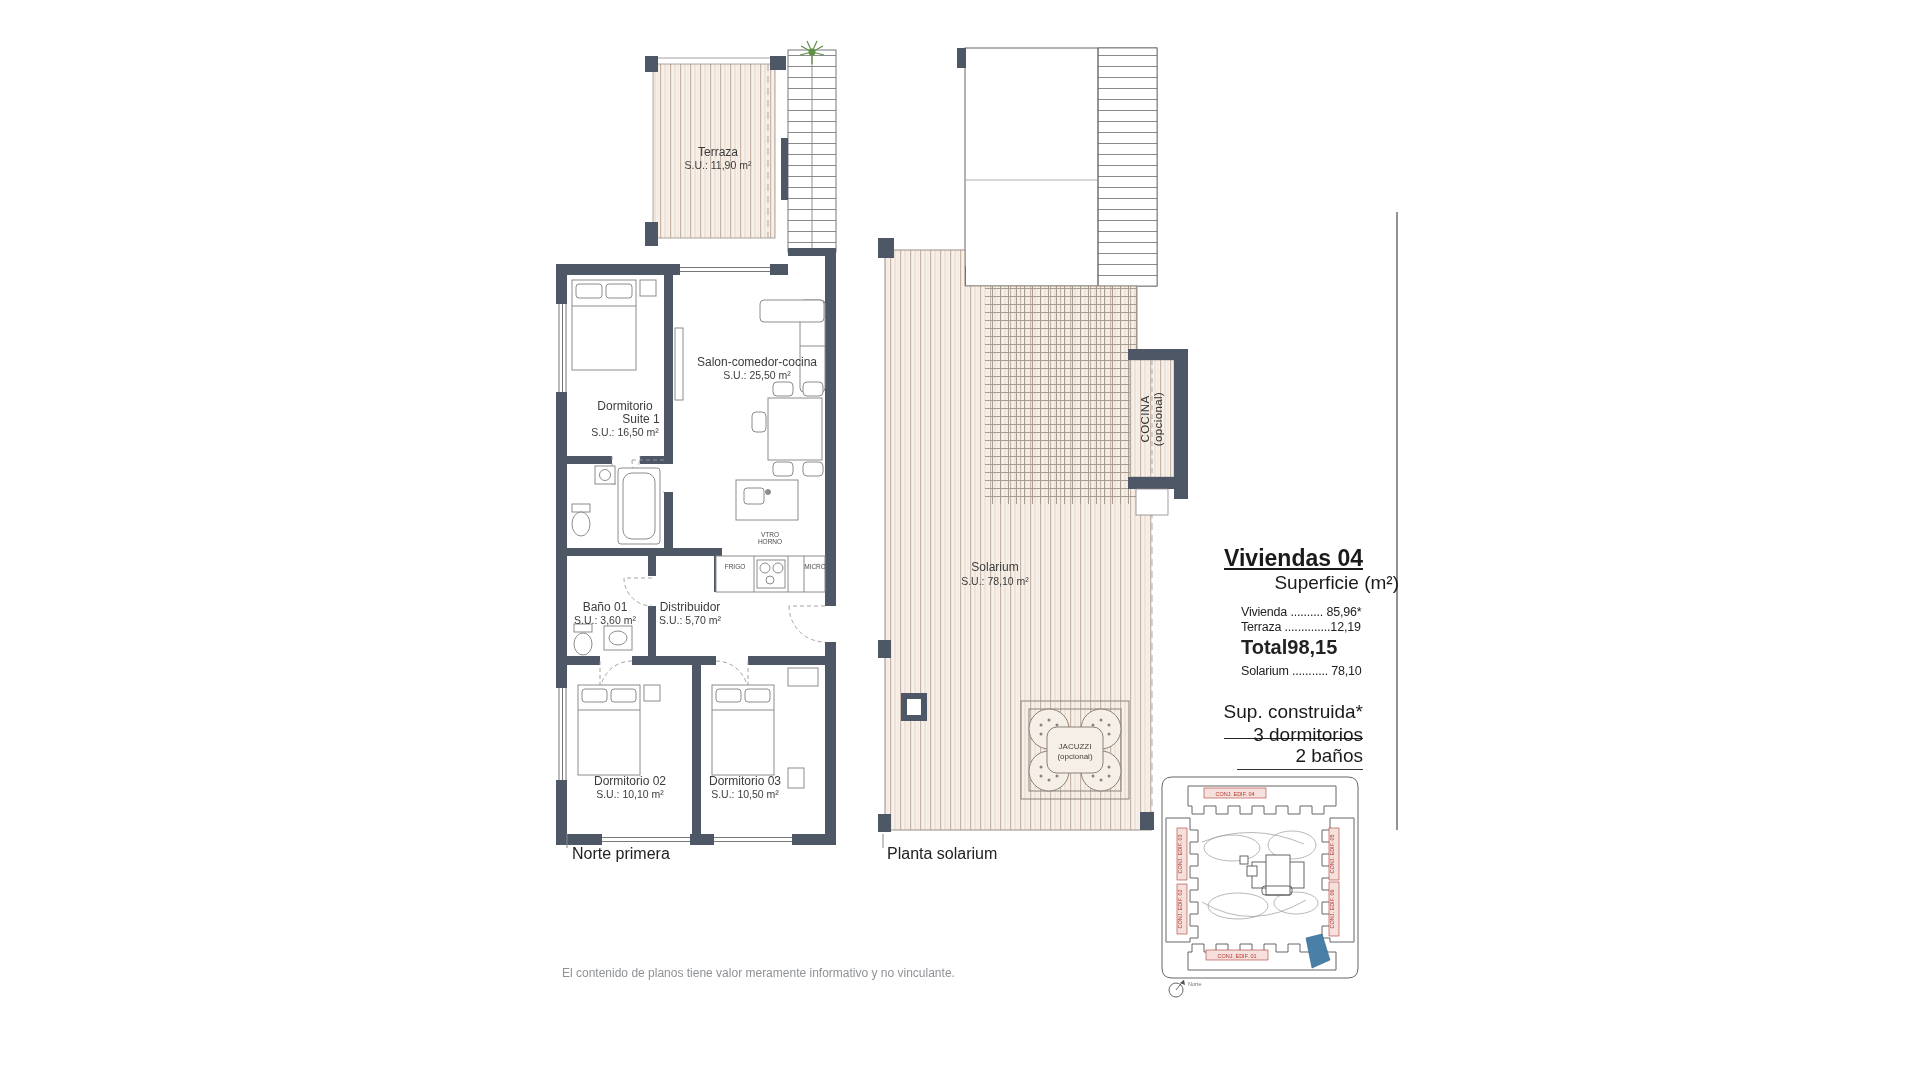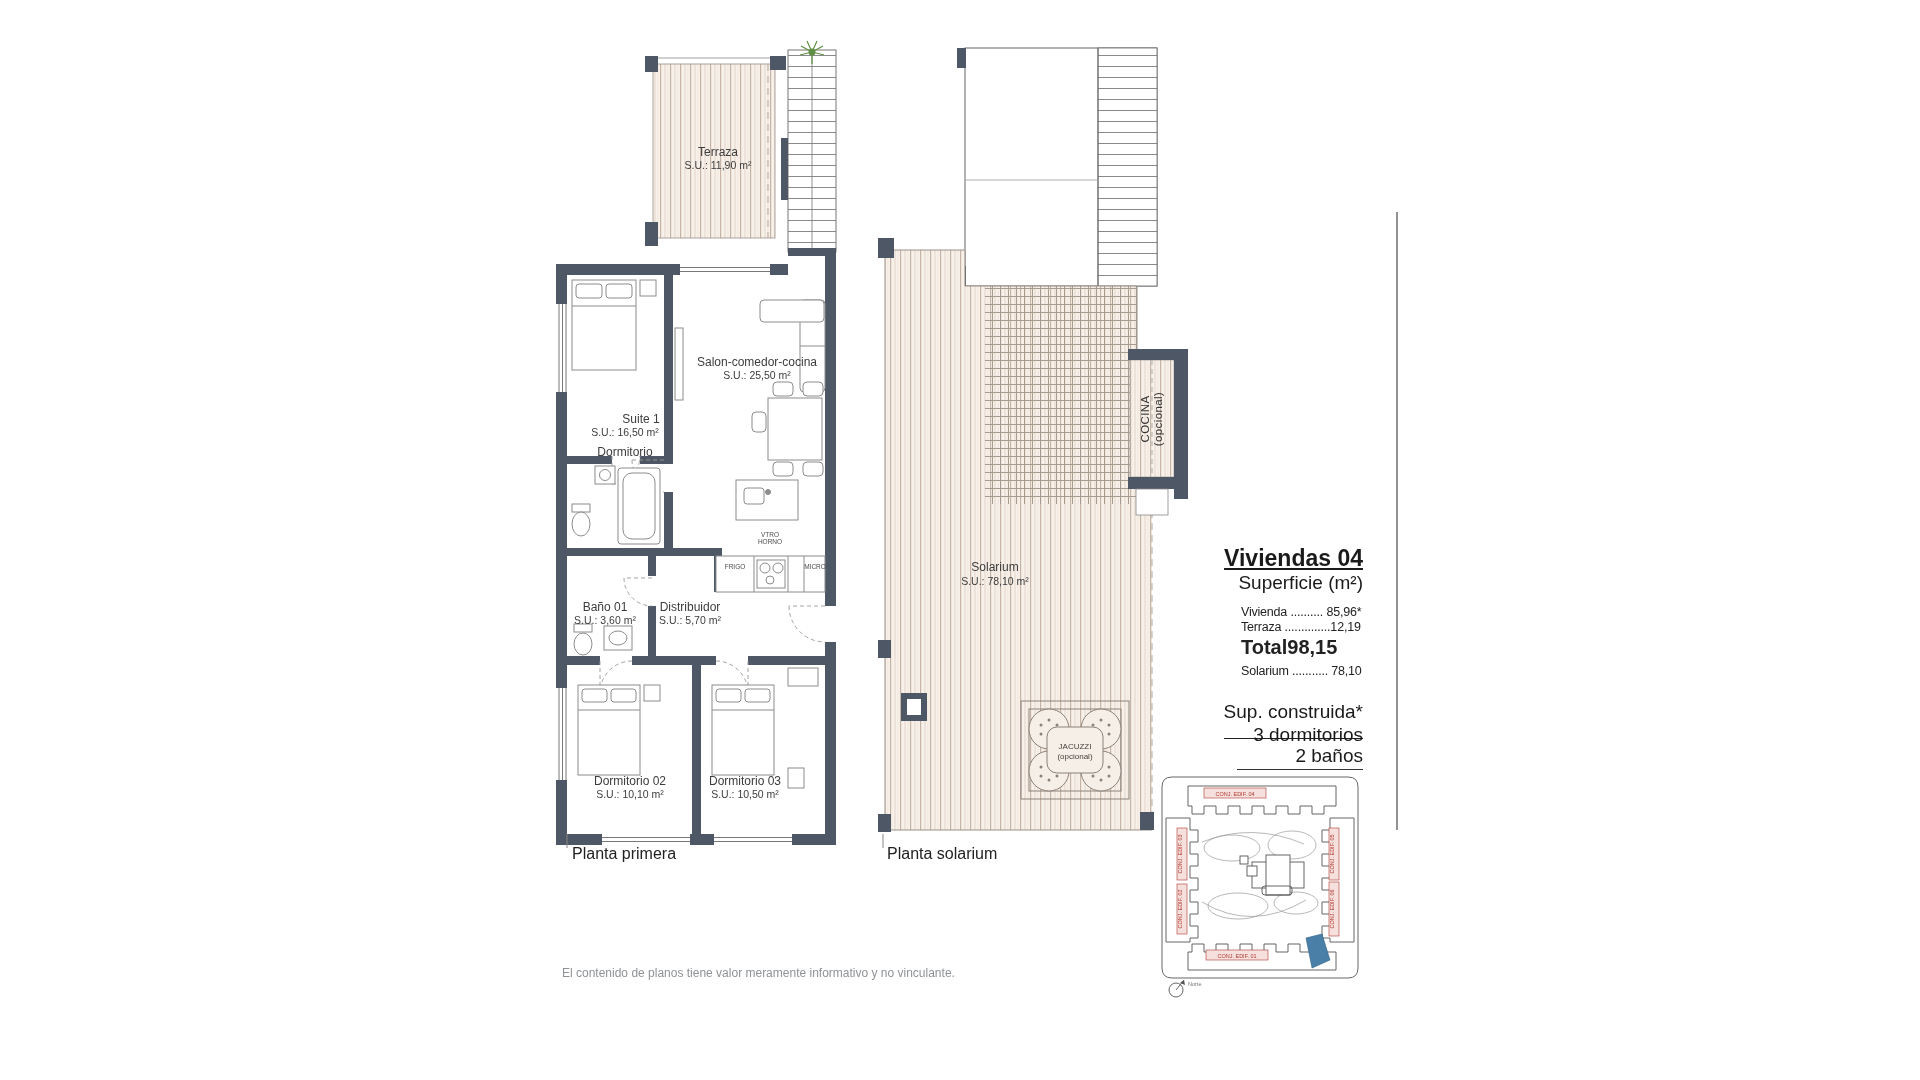--- a/index.html
+++ b/index.html
@@ -15,21 +15,21 @@
   .pl.area{font-size:10.5px;}
   .pl.tiny{font-size:6.5px;line-height:7px;color:#4a4a4a;}
   .pl.jz{font-size:8px;line-height:9px;color:#443f39;}
   .plan-title{position:absolute;font-size:16px;color:#222;white-space:nowrap;}
   .rot-label{position:absolute;transform:translate(-50%,-50%) rotate(-90deg);
       text-align:center;font-size:11.5px;line-height:13px;color:#333;letter-spacing:.4px;white-space:nowrap;}
 
   
   .info-right{position:absolute;text-align:right;white-space:nowrap;color:#1a1a1a;}
   #info-title{left:1143px;top:545px;width:220px;font-size:23px;font-weight:bold;text-decoration:underline;}
-  #info-subtitle{left:1143px;top:572px;width:220px;font-size:19px;}
+  #info-subtitle{left:1143px;top:572px;width:220px;font-size:19px;padding-left:36px;}
   .info-row{position:absolute;left:1241px;width:122px;font-size:12.5px;color:#222;
       white-space:nowrap;letter-spacing:-0.2px;}
   #row-viv{top:605px;}
   #row-ter{top:620px;}
   #row-total{top:636px;display:flex;justify-content:flex-start;font-size:20px;font-weight:bold;letter-spacing:0;}
   #row-sol{top:664px;}
   #built-title{left:1143px;top:701px;width:220px;font-size:19px;}
   #built-title span{border-bottom:1.2px solid #222;padding-bottom:16px;}
   #built-beds{left:1143px;top:724px;width:220px;font-size:19px;}
   #built-baths{left:1143px;top:745px;width:220px;font-size:19px;}
@@ -346,41 +346,41 @@
     </g>
   </g>
 </svg>
 
 <div class="pl name" style="left:718px;top:146px;">Terraza</div>
 <div class="pl area" style="left:718px;top:159px;">S.U.: 11,90 m²</div>
 
 <div class="pl name" style="left:757px;top:356px;">Salon-comedor-cocina</div>
 <div class="pl area" style="left:757px;top:369px;">S.U.: 25,50 m²</div>
 
-<div class="pl name" style="left:625px;top:400px;margin-top:46px;">Dormitorio</div>
+<div class="pl name" style="left:625px;top:400px;">Dormitorio</div>
 <div class="pl name" style="left:593px;top:413px;margin-left:48px;">Suite 1</div>
 <div class="pl area" style="left:625px;top:426px;">S.U.: 16,50 m²</div>
 
 <div class="pl name" style="left:605px;top:601px;">Baño 01</div>
 <div class="pl area" style="left:605px;top:614px;">S.U.: 3,60 m²</div>
 
 <div class="pl name" style="left:690px;top:601px;">Distribuidor</div>
 <div class="pl area" style="left:690px;top:614px;">S.U.: 5,70 m²</div>
 
 <div class="pl name" style="left:630px;top:775px;text-align:right;">Dormitorio 02</div>
 <div class="pl area" style="left:630px;top:788px;">S.U.: 10,10 m²</div>
 
 <div class="pl name" style="left:745px;top:775px;">Dormitorio 03</div>
 <div class="pl area" style="left:745px;top:788px;">S.U.: 10,50 m²</div>
 
 <div class="pl tiny" style="left:770px;top:531px;"><span>VTRO</span><br><span>HORNO</span></div>
 <div class="pl tiny" style="left:735px;top:563px;">FRIGO</div>
 <div class="pl tiny" style="left:815px;top:563px;">MICRO</div>
 
-<div class="plan-title" style="left:572px;top:845px;">Planta primera</div>
+<div class="plan-title" style="left:572px;top:845px;">Norte primera</div>
 
 <div class="pl name" style="left:995px;top:561px;">Solarium</div>
 <div class="pl area" style="left:995px;top:575px;">S.U.: 78,10 m²</div>
 
 <div class="pl jz" style="left:1075px;top:742px;">JACUZZI</div>
 <div class="pl jz" style="left:1075px;top:752px;">(opcional)</div>
 
 <div class="rot-label" style="left:1152px;top:419px;"><span>COCINA</span><br><span>(opcional)</span></div>
 
 <div class="plan-title" style="left:887px;top:845px;">Planta solarium</div>

